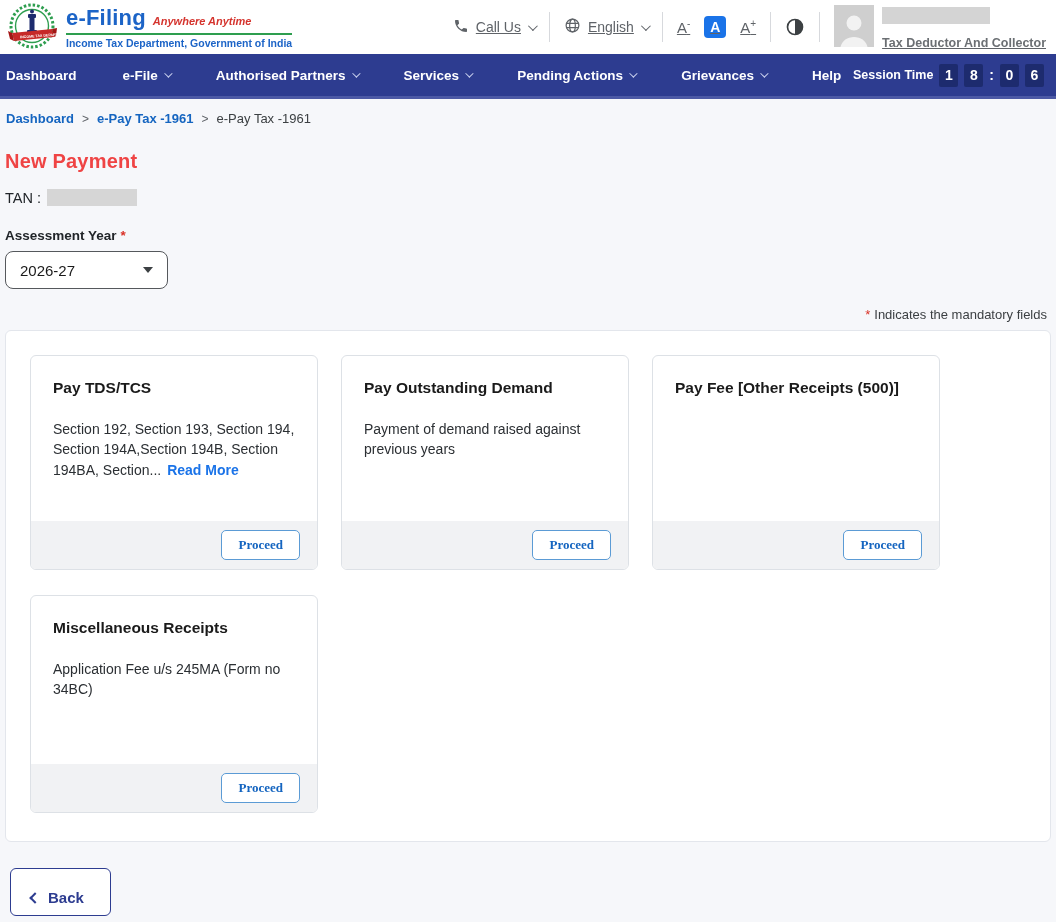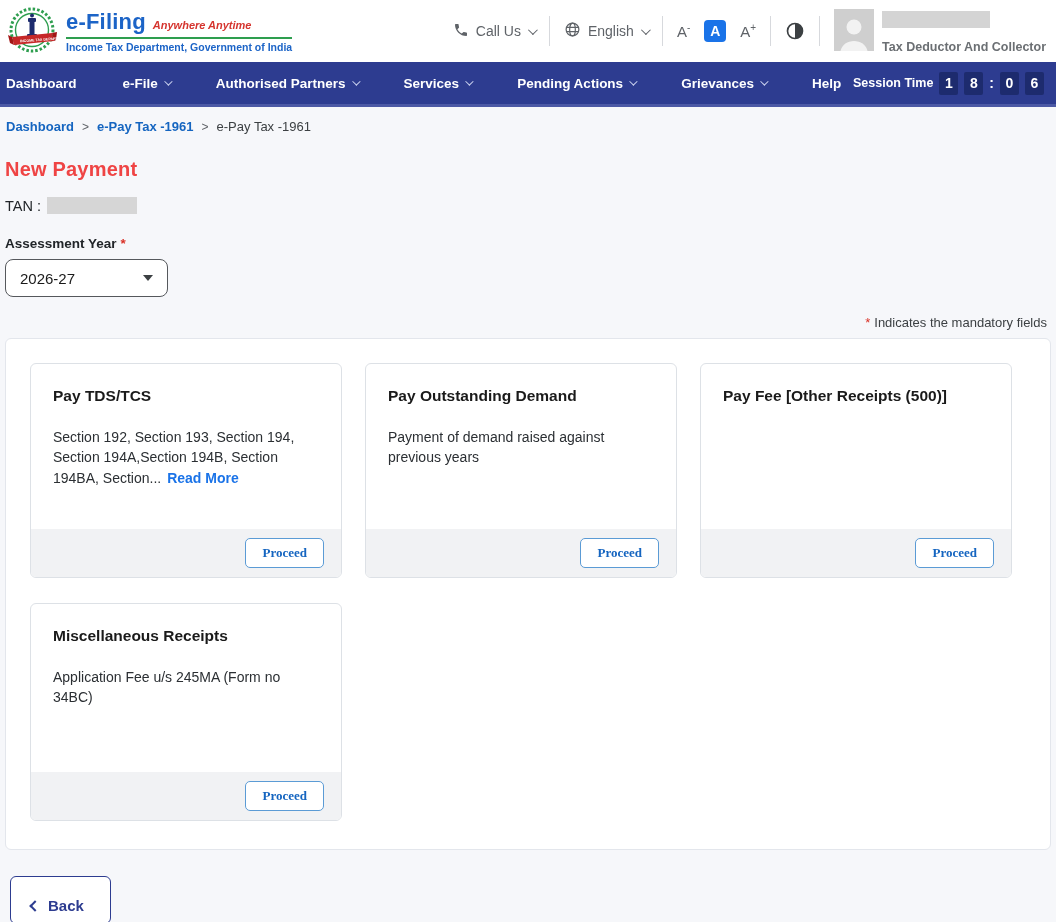--- a/index.html
+++ b/index.html
@@ -7,34 +7,34 @@
   body {
     font-family:"Liberation Sans", sans-serif;
     background:#f6f7fa;
     color:#212529;
     -webkit-font-smoothing:antialiased;
   }
 
   
   .top-header {
     background:#ffffff;
-    height:62px;
+    height:54px;
     display:flex;
     align-items:center;
     padding:0 10px 0 6px;
   }
   .brand { display:flex; align-items:center; gap:8px; }
   .emblem { width:52px; height:52px; position:relative; flex:0 0 auto; }
   .brand-text { display:flex; flex-direction:column; }
   .brand-line1 { display:flex; align-items:baseline; gap:7px; border-bottom:2px solid #2e9e4f; padding-bottom:2px; }
   .brand-title { color:#1c64c7; font-size:22px; font-weight:700; letter-spacing:.2px; }
   .brand-tagline { color:#d5342e; font-size:11px; font-style:italic; font-weight:700; }
   .brand-subtitle { color:#1c64c7; font-size:10.5px; font-weight:700; margin-top:2px; }
 
-  .header-right { margin-left:auto; display:flex; align-items:center; gap:14px; color:#5f6368; font-size:14px; }
+  .header-right { margin-left:auto; display:flex; align-items:center; gap:14px; color:#5f6368; font-size:14px;text-decoration:underline; }
   .hdr-group { display:flex; align-items:center; gap:7px; cursor:pointer; }
   .hdr-divider { width:1px; height:30px; background:#d7d9dd; }
   .chev { width:7px; height:7px; border-right:1.6px solid #5f6368; border-bottom:1.6px solid #5f6368; transform:rotate(45deg) translateY(-2px); display:inline-block; }
   .font-btn { font-size:15px; font-weight:500; color:#5f6368; cursor:pointer; position:relative; }
   .font-btn sup { font-size:10px; }
   .font-btn-active {
     background:#1a73e8; color:#ffffff; font-weight:700;
     width:22px; height:22px; border-radius:4px;
     display:inline-flex; align-items:center; justify-content:center; font-size:14px;
   }
@@ -95,21 +95,21 @@
 
   .cards-panel {
     background:#ffffff;
     border:1px solid #e3e6ec;
     border-radius:6px;
     padding:24px 24px 28px 24px;
     min-height:508px;
   }
   .cards-row { display:flex; gap:23px; margin-bottom:25px; }
   .card {
-    width:312px;
+    width:288px;
     border:1px solid #dde1e6;
     border-radius:6px;
     background:#ffffff;
     display:flex; flex-direction:column;
     overflow:hidden;
     height:215px;
   }
   .card-body { padding:23px 22px 10px 22px; flex:1; }
   .card-title { font-size:15.5px; font-weight:700; color:#1a1a1a; }
   .card-desc { margin-top:22px; font-size:14px; line-height:1.45; color:#2b2f33; }

